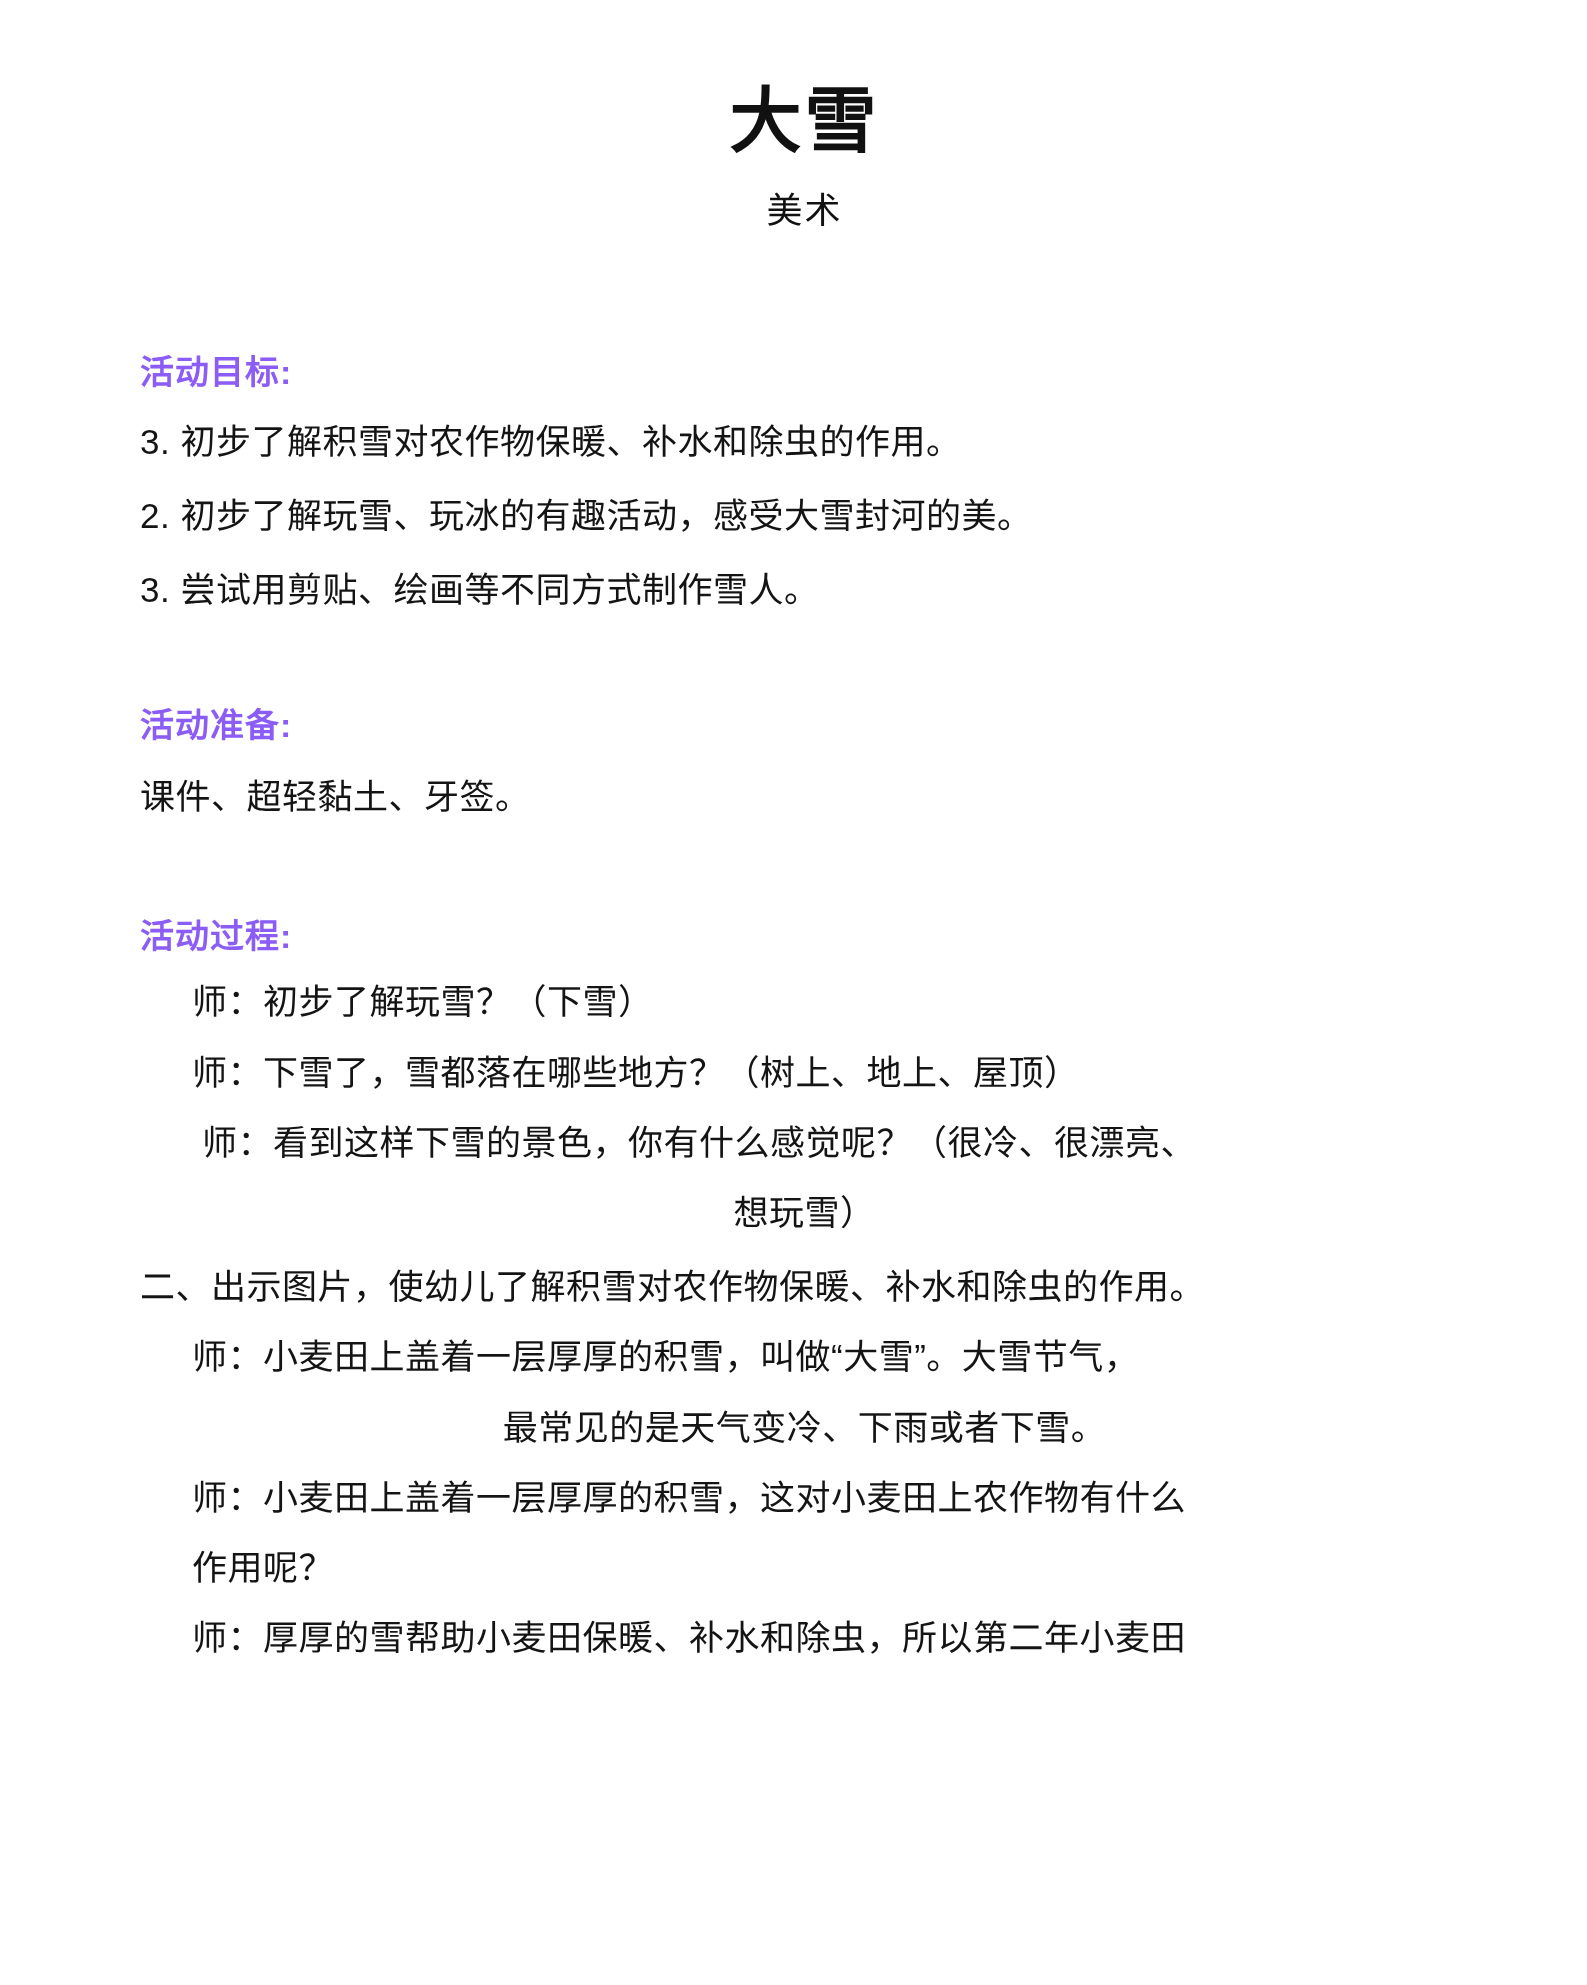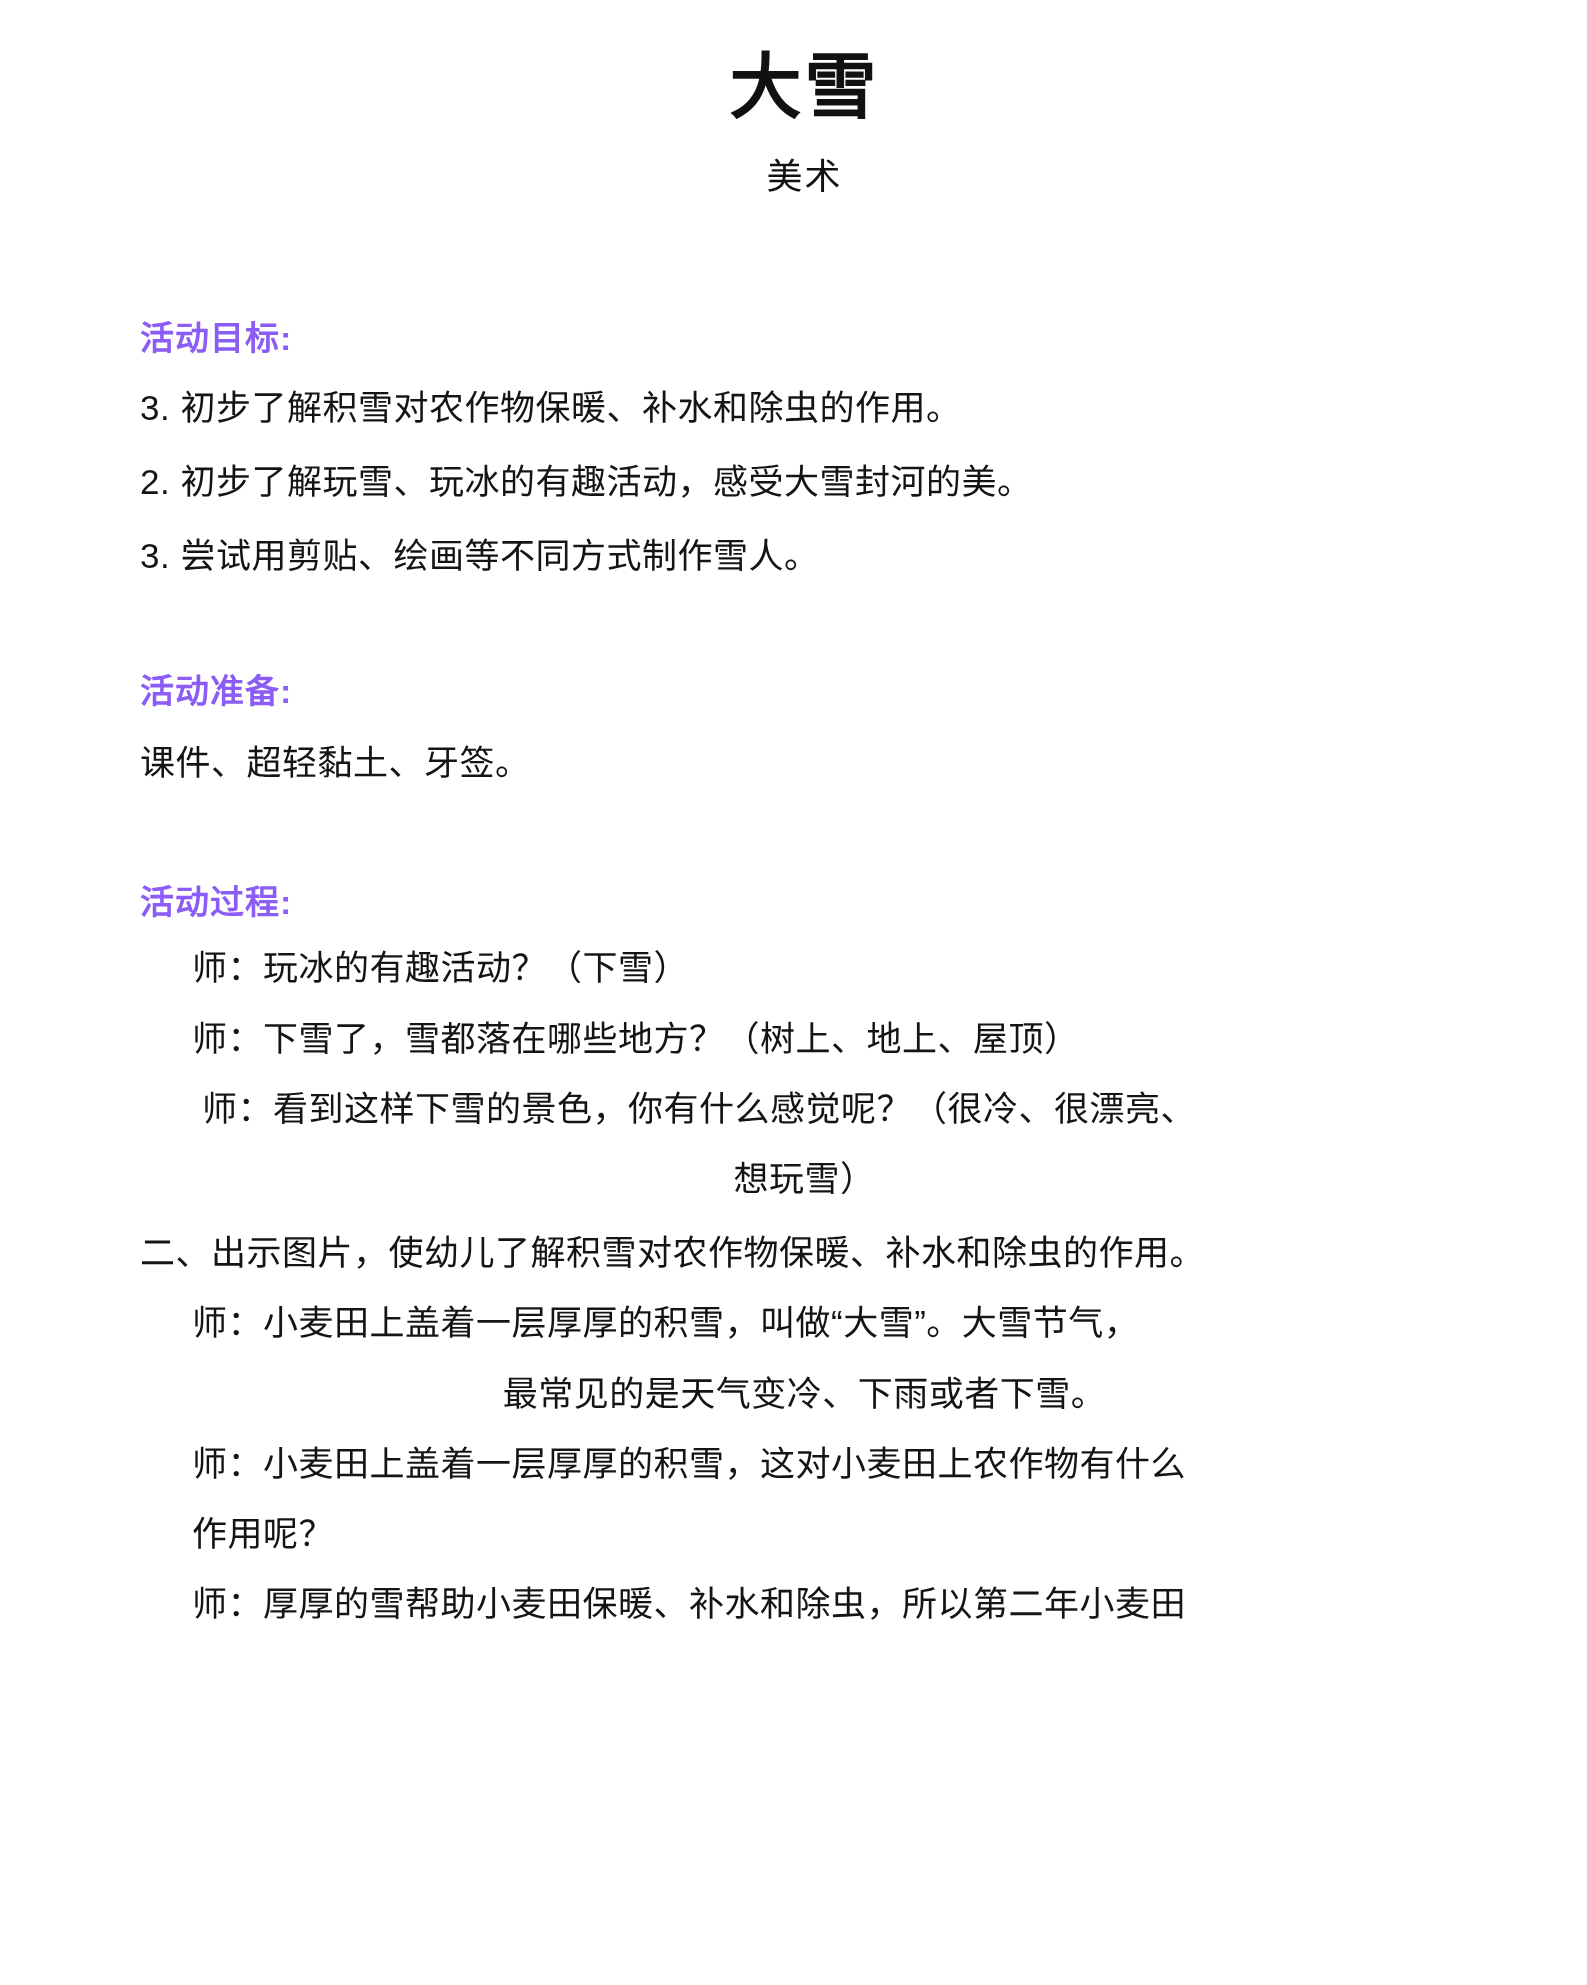--- a/index.html
+++ b/index.html
@@ -20,21 +20,21 @@
     position: relative;
     width: 1587px;
     height: 1985px;
     box-sizing: border-box;
     padding: 0 118px 0 140px;
     background: #ffffff;
   }
 
   
   .title-block {
-    padding-top: 44px;
+    padding-top: 78px;
     text-align: center;
   }
   .doc-title {
     font-size: 72px;
     font-weight: 700;
     letter-spacing: 3px;
     line-height: 1.22;
     margin: 0;
     color: #111111;
   }
@@ -99,21 +99,21 @@
   </div>
 
   <div class="section">
     <p class="section-heading sec-prep-head">活动准备:</p>
     <p class="body-line plain-line">课件、超轻黏土、牙签。</p>
   </div>
 
   <div class="section">
     <p class="section-heading sec-process-head">活动过程:</p>
 
-    <p class="body-line dialog-line">师：玩冰的有趣活动？（下雪）</p>
+    <p class="body-line dialog-line">师：初步了解玩雪？（下雪）</p>
     <p class="body-line dialog-line">师：下雪了，雪都落在哪些地方？（树上、地上、屋顶）</p>
     <p class="body-line dialog-line indent-extra">师：看到这样下雪的景色，你有什么感觉呢？（很冷、很漂亮、</p>
     <p class="body-line dialog-line no-indent">想玩雪）</p>
 
     <p class="body-line step-line">二、出示图片，使幼儿了解积雪对农作物保暖、补水和除虫的作用。</p>
     <p class="body-line dialog-line">师：小麦田上盖着一层厚厚的积雪，叫做“大雪”。大雪节气，</p>
     <p class="body-line dialog-line no-indent">最常见的是天气变冷、下雨或者下雪。</p>
     <p class="body-line dialog-line">师：小麦田上盖着一层厚厚的积雪，这对小麦田上农作物有什么</p>
     <p class="body-line dialog-line">作用呢？</p>
     <p class="body-line dialog-line">师：厚厚的雪帮助小麦田保暖、补水和除虫，所以第二年小麦田</p>

